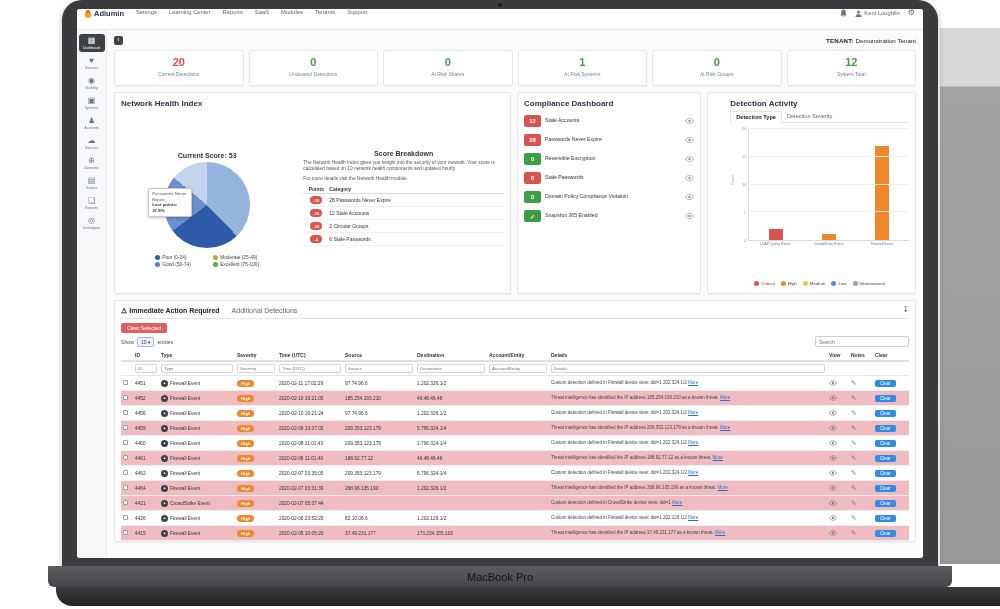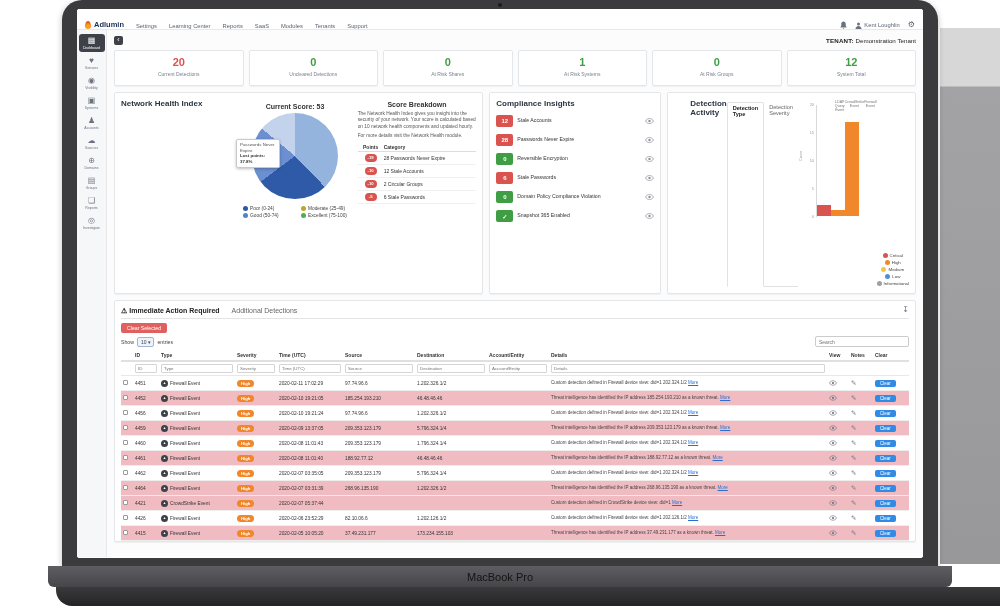--- a/index.html
+++ b/index.html
@@ -17,21 +17,21 @@
   .screen { position:absolute; left:15px; top:9px; width:846px; height:549px;
     background:#fff; border-radius:3px; overflow:hidden; }
   .deck { position:absolute; left:48px; top:566px; width:904px; height:21px;
     background:linear-gradient(180deg,#5e5e62,#46464a); border-radius:0 0 6px 6px;
     display:flex; align-items:center; justify-content:center; font-size:11px; color:#141416; }
   .base { position:absolute; left:56px; top:587px; width:944px; height:19px;
     background:linear-gradient(180deg,#3a3a3d,#242427); border-radius:0 0 0 16px; }
 
   
   .app { position:absolute; inset:0; font-size:6px; color:#333; background:#fff; }
-  .navbar { height:21px; display:flex; align-items:flex-end; gap:12px; padding:0 8px;
+  .navbar { height:21px; display:flex; align-items:flex-start; gap:12px; padding:0 8px;
     border-bottom:1px solid #e8e8ea; background:#fff; }
   .logo { display:flex; align-items:center; gap:3px; font-weight:bold; font-size:7.5px; color:#1d2f55; }
   .flame { width:6px; height:8px; border-radius:50% 50% 50% 50%/64% 64% 36% 36%;
     background:radial-gradient(circle at 50% 72%, #f6a21c 30%, #e2521f 75%); }
   .nav-menu { display:flex; gap:12px; font-size:5.8px; color:#5a6472; }
   .nav-item { cursor:pointer; }
   .nav-right { margin-left:auto; display:flex; align-items:center; gap:8px; color:#5a6472; font-size:5.8px; }
   .gear { font-size:8px; line-height:1; }
   .user { display:flex; align-items:center; gap:2px; }
 
@@ -55,21 +55,21 @@
   .stat-card { flex:1; background:#fff; border:1px solid #e4e7ea; border-radius:2px;
     box-shadow:0 1px 1px rgba(0,0,0,.05); text-align:center; padding:6px 2px 5px; min-height:36px; }
   .stat-value { font-size:11px; font-weight:bold; line-height:1; }
   .stat-label { font-size:5px; color:#7a8290; margin-top:3px; white-space:nowrap; overflow:hidden; }
 
   .panels { display:flex; gap:6px; margin-top:6px; height:202px; }
   .panel { background:#fff; border:1px solid #e4e7ea; border-radius:2px; padding:6px;
     box-shadow:0 1px 1px rgba(0,0,0,.05); }
   .panel-title { font-size:8px; font-weight:bold; color:#2c3540; }
 
-  .nhi { flex:2.25; display:flex; flex-direction:row;gap:40px; }
+  .nhi { flex:2.25; display:flex; flex-direction:column;gap:40px; }
   .nhi-cols { display:flex; gap:10px; margin-top:2px; flex:1; }
   .nhi-left { width:45%; display:flex; flex-direction:column; align-items:center; }
   .score { font-size:7px; font-weight:bold; margin:2px 0 3px; }
   .pie-wrap { position:relative; width:86px; height:86px; }
   .pie { width:86px; height:86px; border-radius:50%; background:#b8cce4; }
   .pie-tip { position:absolute; left:-16px; top:26px; width:44px; background:#fff;
     border:1px solid #c9c9c9; border-radius:2px; padding:2px 3px; font-size:4.4px;
     color:#555; line-height:1.3; box-shadow:0 1px 3px rgba(0,0,0,.25); z-index:2; }
   .tip-strong { font-weight:bold; color:#333; }
   .legend-2x2 { display:grid; grid-template-columns:1fr 1fr; gap:2px 12px; margin-top:7px;
@@ -87,21 +87,21 @@
     font-size:4.2px; font-weight:bold; display:flex; align-items:center; justify-content:center; padding:0 1px; }
   .pt-cat { flex:1; }
 
   .compliance { flex:1; }
   .comp-row { display:flex; align-items:center; gap:4px; margin-top:7px; }
   .comp-badge { min-width:17px; height:12px; border-radius:2px; color:#fff; font-size:6px;
     font-weight:bold; display:flex; align-items:center; justify-content:center; flex:none; }
   .comp-label { flex:1; font-size:5.2px; color:#333; line-height:1.15; }
   .comp-eye { flex:none; cursor:pointer; display:flex; }
 
-  .activity { flex:1.05; display:flex; flex-direction:row;padding-left:22px; }
+  .activity { flex:1.05; display:flex; flex-direction:column;padding-left:22px; }
   .act-tabs { display:flex; margin-top:3px; border-bottom:1px solid #e2e2e2; }
   .act-tab { font-size:5.6px; padding:2px 5px; color:#666; cursor:pointer; }
   .act-tab.active { font-weight:bold; color:#222; border:1px solid #e2e2e2; border-bottom:1px solid #fff;
     border-radius:2px 2px 0 0; margin-bottom:-1px; background:#fff; }
   .chart-area { display:flex; height:112px; margin-top:6px; position:relative; padding-left:7px; }
   .ylab { position:absolute; left:-2px; top:44%; transform:rotate(-90deg); font-size:3.8px; color:#999; }
   .y-axis { width:11px; position:relative; font-size:3.8px; color:#999; flex:none; }
   .ytick { position:absolute; right:2px; transform:translateY(50%); }
   .plot { flex:1; position:relative; border-left:1px solid #d9d9d9; border-bottom:1px solid #d9d9d9; }
   .gridline { position:absolute; left:0; right:0; border-top:1px solid #f0f0f0; }
@@ -378,21 +378,21 @@
                           </span>
                           <span class="pt-cat">6 Stale Passwords</span>
                         </div>
 
                     </div>
                   </div>
                 </div>
               </section>
 
               <section class="panel compliance">
-                <div class="panel-title">Compliance Insights</div>
+                <div class="panel-title">Compliance Dashboard</div>
 
                   <div class="comp-row">
                     <span class="comp-badge" style="background: rgb(217, 83, 79);">12</span>
                     <span class="comp-label">Stale Accounts</span>
                     <span class="comp-eye">
                       <svg width="9" height="6" viewBox="0 0 18 12">
                         <path d="M9 1C5.4 1 2.5 3 1 6c1.5 3 4.4 5 8 5s6.5-2 8-5c-1.5-3-4.4-5-8-5z" fill="none" stroke="#8a9099" stroke-width="1.4"></path>
                         <circle cx="9" cy="6" r="2.4" fill="#8a9099"></circle>
                       </svg>
                     </span>

